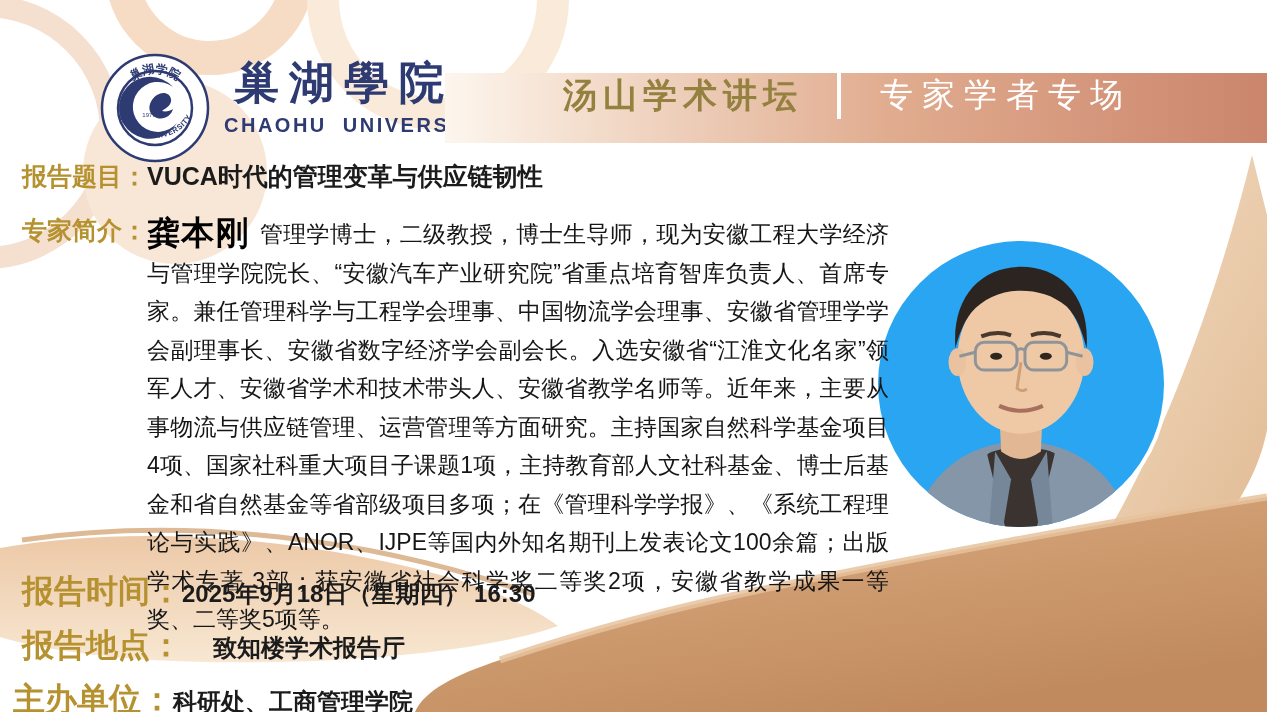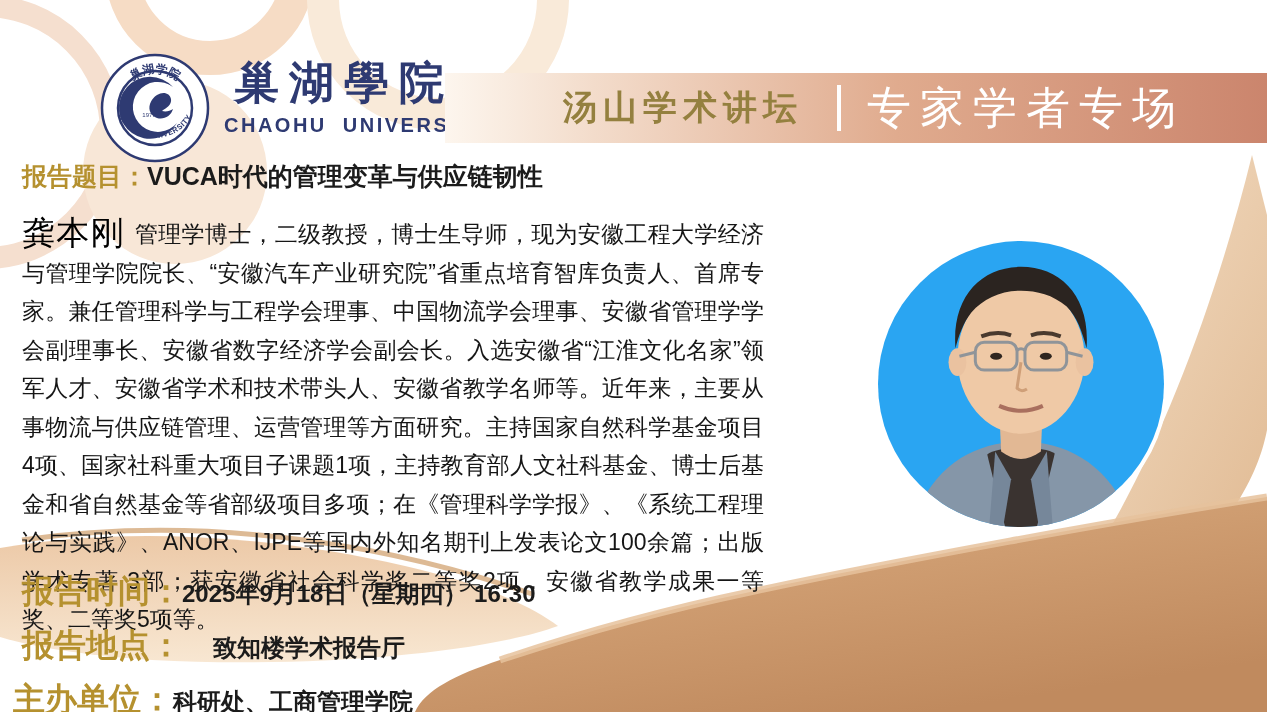--- a/index.html
+++ b/index.html
@@ -19,35 +19,35 @@
   
   .header{position:absolute;left:0;top:0;width:100%;height:160px;z-index:3;}
   .logo-badge{position:absolute;left:100px;top:53px;width:110px;height:110px;}
   .wordmark-cn{position:absolute;left:224px;top:55px;width:230px;
     font-family:"DejaVu Serif",serif;font-weight:bold;font-size:45px;line-height:55px;
     letter-spacing:10px;color:#2e3a72;white-space:nowrap;text-align:right;}
   .wordmark-en{position:absolute;left:224px;top:114px;font-size:20px;font-weight:bold;
     letter-spacing:2.5px;color:#2e3a72;word-spacing:8px;white-space:nowrap;}
   .banner{position:absolute;left:445px;top:73px;width:822px;height:70px;z-index:2;
     background:linear-gradient(90deg,#fdf6ee 0%,#f3dccb 18%,#e0ab8e 55%,#cb856d 100%);
-    display:flex;align-items:center;}
+    display:flex;align-items:flex-start;}
   .banner-title{margin-left:118px;font-size:34px;font-weight:bold;letter-spacing:6px;
     color:#94803f;white-space:nowrap;}
   .banner-divider{width:4px;height:46px;background:#ffffff;margin:0 26px 0 34px;}
-  .banner-subtitle{font-family:Liberation Mono, monospace;font-size:44px;color:#ffffff;
-    letter-spacing:9px;white-space:nowrap;}
+  .banner-subtitle{font-family:Liberation Mono, monospace;font-size:33px;color:#ffffff;
+    letter-spacing:9px;white-space:nowrap;margin-left:13px;}
   
   .row{position:absolute;display:flex;align-items:baseline;z-index:3;}
   .label{color:#b5912f;font-size:25px;font-weight:600;white-space:nowrap;flex:0 0 auto;}
   .value{color:#1b1b1b;font-size:25px;font-weight:bold;white-space:nowrap;}
   .row-title{left:22px;top:160px;}
   .row-bio{left:22px;top:214px;align-items:flex-start;}
   .bio-text{width:742px;font-size:23px;line-height:38.5px;color:#161616;
     text-align:justify;margin:0;}
-  .bio-name{font-size:33px;font-weight:normal;color:#000;letter-spacing:1px;
+  .bio-name{font-size:33px;font-weight:bold;color:#000;letter-spacing:1px;
     margin-right:10px;vertical-align:-2px;margin-top:46px;}
   .row-time{left:22px;top:570px;}
   .row-place{left:22px;top:624px;gap:31px;}
   .row-org{left:13px;top:678px;}
   .info-label{font-size:32px;font-family:Liberation Mono, monospace;}
   .info-value{font-size:24px;}
   
   .photo{position:absolute;left:874px;top:237px;width:294px;height:294px;border-radius:50%;
     overflow:hidden;z-index:2;border:4px solid #ffffff;box-sizing:border-box;}
 </style>
@@ -109,20 +109,21 @@
       <span class="banner-subtitle">专家学者专场</span>
     </div>
   </div>
 
   <div class="row row-title">
     <span class="label">报告题目：</span>
     <span class="value">VUCA时代的管理变革与供应链韧性</span>
   </div>
 
   <div class="row row-bio">
+    <span class="label">专家简介：</span>
     <p class="bio-text"><span class="bio-name">龚本刚</span><span>管理学博士，二级教授，博士生导师，现为安徽工程大学经济与管理学院院长、“安徽汽车产业研究院”省重点培育智库负责人、首席专家。兼任管理科学与工程学会理事、中国物流学会理事、安徽省管理学学会副理事长、安徽省数字经济学会副会长。入选安徽省“江淮文化名家”领军人才、安徽省学术和技术带头人、安徽省教学名师等。近年来，主要从事物流与供应链管理、运营管理等方面研究。主持国家自然科学基金项目4项、国家社科重大项目子课题1项，主持教育部人文社科基金、博士后基金和省自然基金等省部级项目多项；在《管理科学学报》、《系统工程理论与实践》、ANOR、IJPE等国内外知名期刊上发表论文100余篇；出版学术专著 3部；获安徽省社会科学奖二等奖2项，安徽省教学成果一等奖、二等奖5项等。</span></p>
   </div>
 
   <div class="photo">
     <svg viewBox="0 0 288 288" width="286" height="286">
       <rect x="0" y="0" width="288" height="288" fill="#2aa5f2"></rect>
 
       <path d="M34,288 C52,226 98,202 144,202 C192,202 238,228 256,288 Z" fill="#8596a8"></path>
       <path d="M110,215 L128,288 L160,288 L178,214 C168,206 120,206 110,215 Z" fill="#3a3330"></path>
       <path d="M118,212 L134,240 L126,288 L112,288 Z" fill="#76879a"></path>

